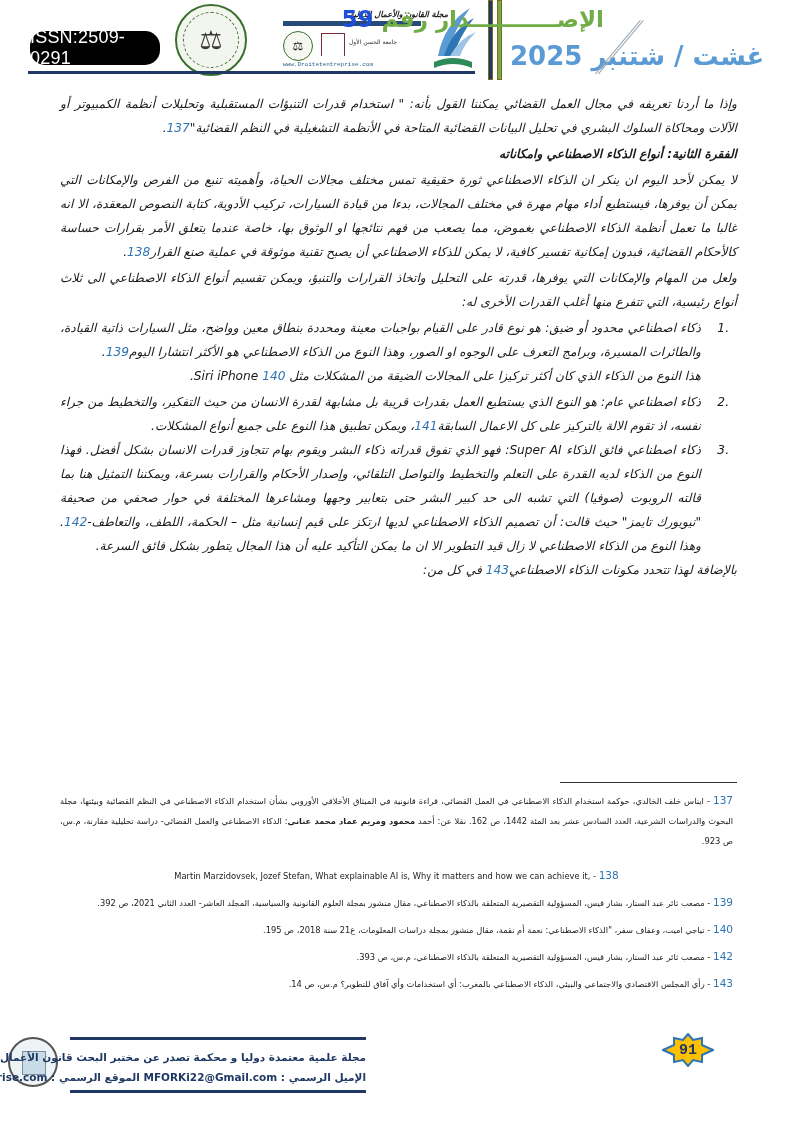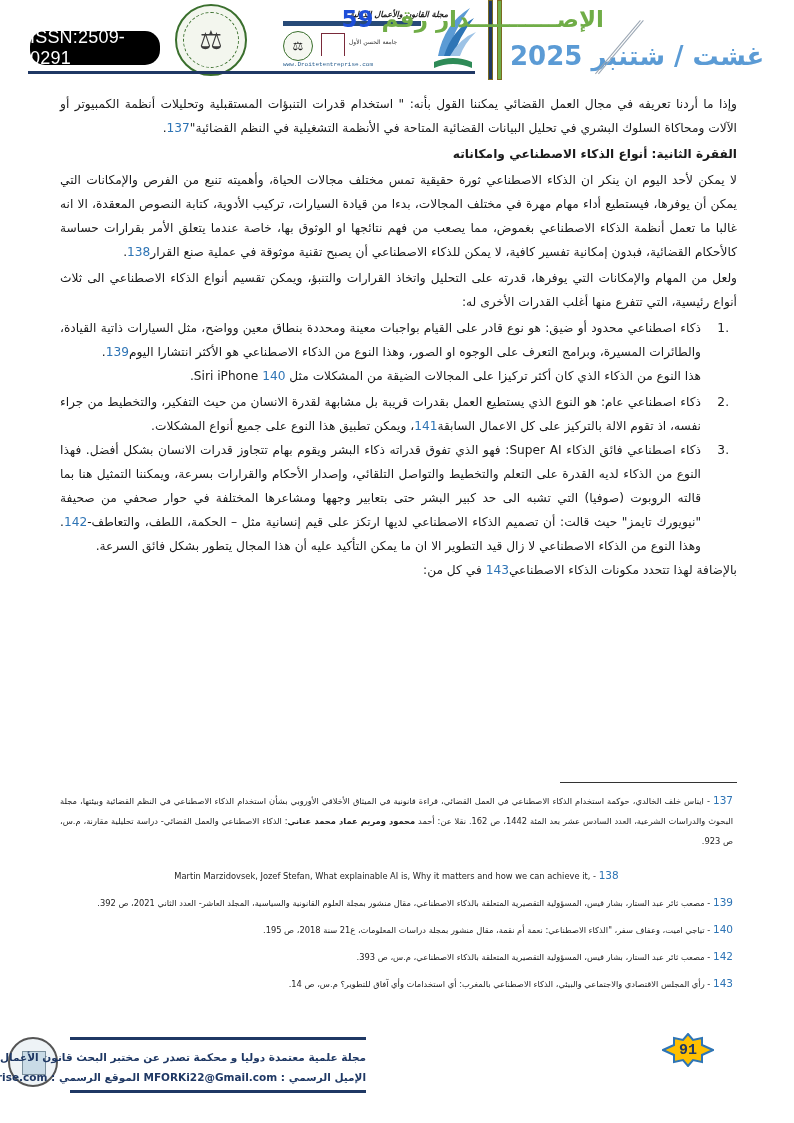--- a/index.html
+++ b/index.html
@@ -30,21 +30,21 @@
   .header-rule { position: absolute; left: 28px; top: 71px; width: 447px; height: 3px; background: #1f3864; }
   .issue-line { position: absolute; right: 190px; top: 6px; font-family: "DejaVu Sans", sans-serif; font-weight: bold;
                 font-size: 23px; color: #70ad47; white-space: nowrap; direction: rtl; }
   .issue-line .num { color: #1d4ed8; margin-top: 33px; }
   .date-line { position: absolute; left: 510px; top: 41px; font-weight: bold; font-size: 26px; color: #5b9bd5; white-space: nowrap; direction: rtl; }
   .diag { position: absolute; left: 640px; top: 20px; width: 1px; height: 70px; background: #9aa6b3; transform: rotate(40deg); transform-origin: top left; }
   .diag2 { left: 643px; }
 
   
   .content { position: absolute; left: 60px; top: 92px; width: 677px; direction: rtl; text-align: justify;
-             font-family: "DejaVu Sans", sans-serif; font-size: 12.2px; line-height: 24px; }
+             font-family: "DejaVu Sans", sans-serif; font-size: 12.2px; line-height: 24px; font-style: italic; }
   .content p { margin: 0 0 2px 0; }
   .heading { font-weight: bold; margin-top: 2px !important; }
   .fn { color: #2e74b5; }
   .list-item { display: flex; direction: rtl; }
   .list-item .marker { width: 28px; flex: 0 0 28px; text-align: right; padding-right: 8px; }
   .list-item .body { flex: 1; }
   .indent { padding-right: 36px; }
 
   
   .fn-rule { position: absolute; left: 560px; top: 782px; width: 177px; height: 1px; background: #333; }

